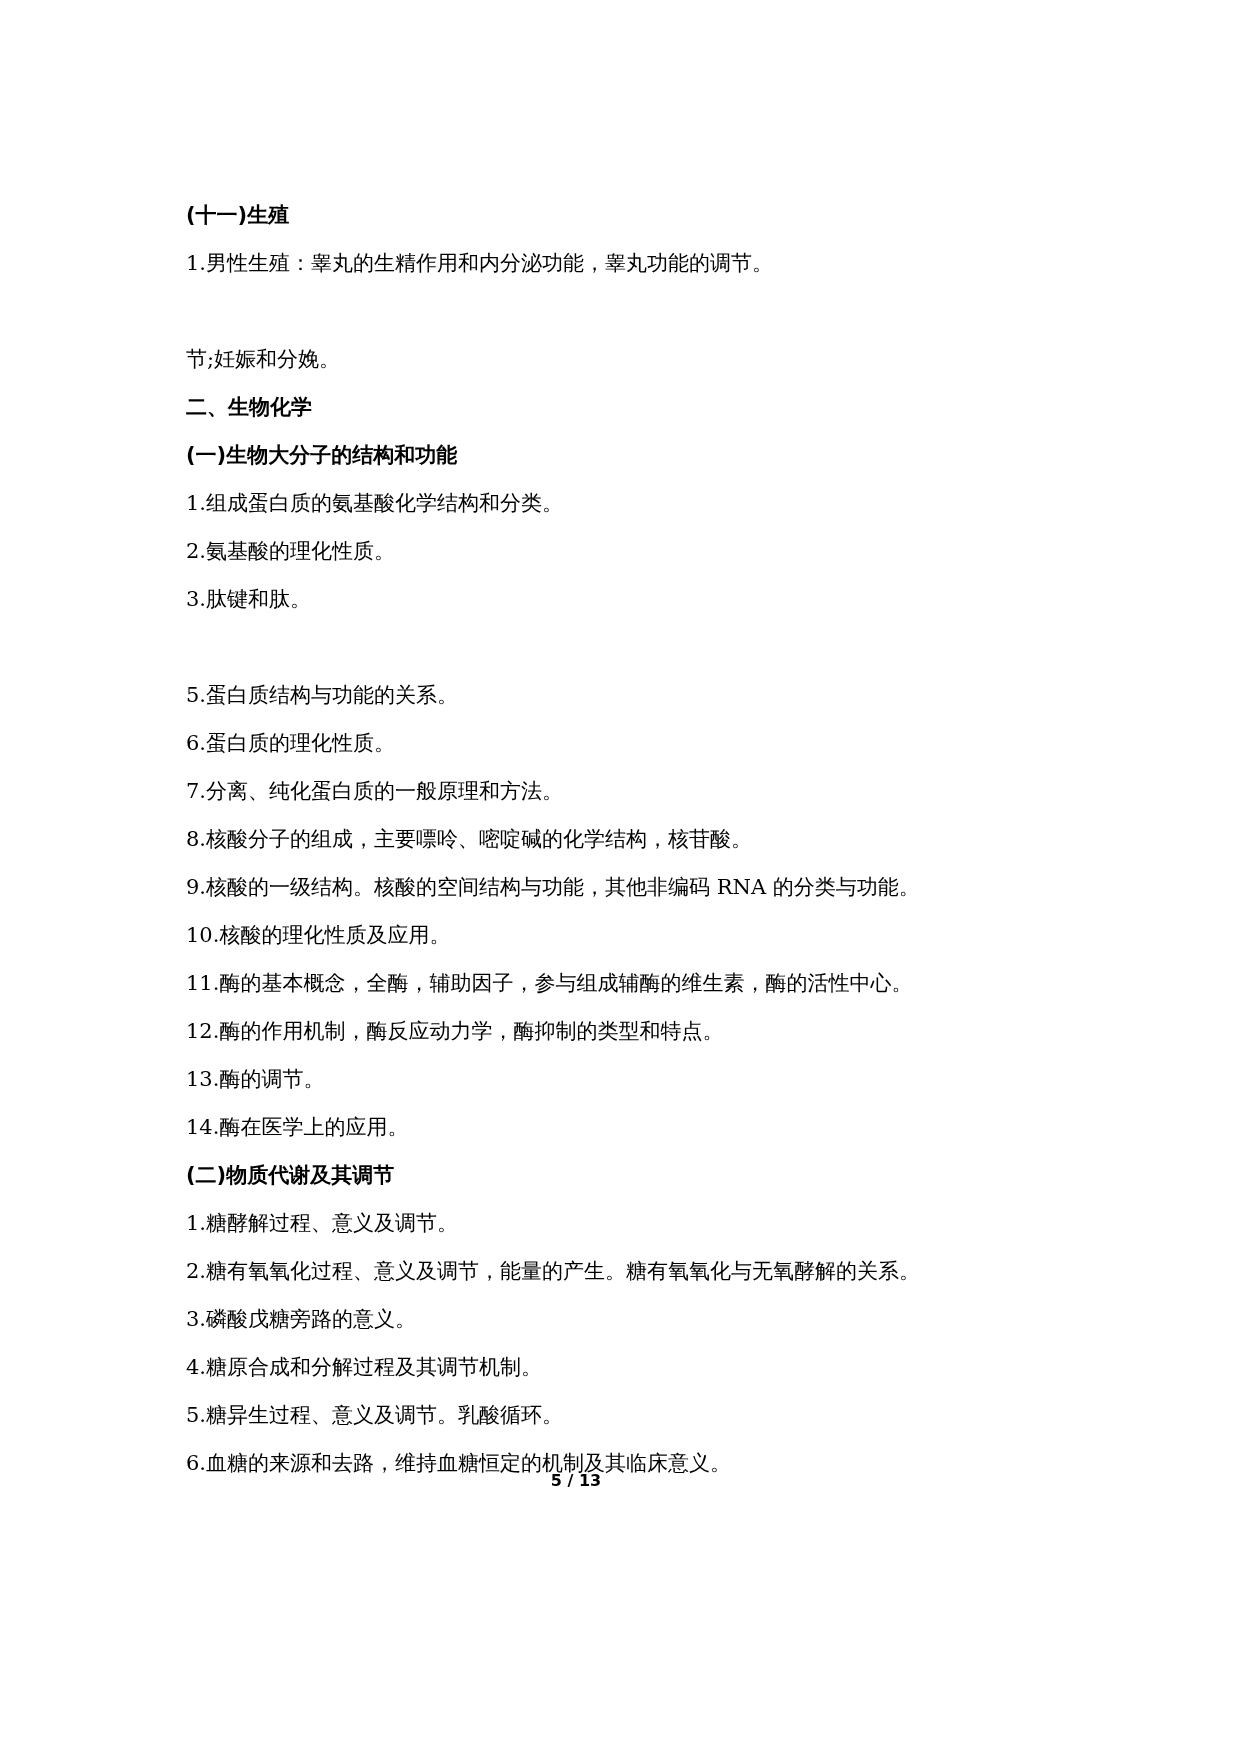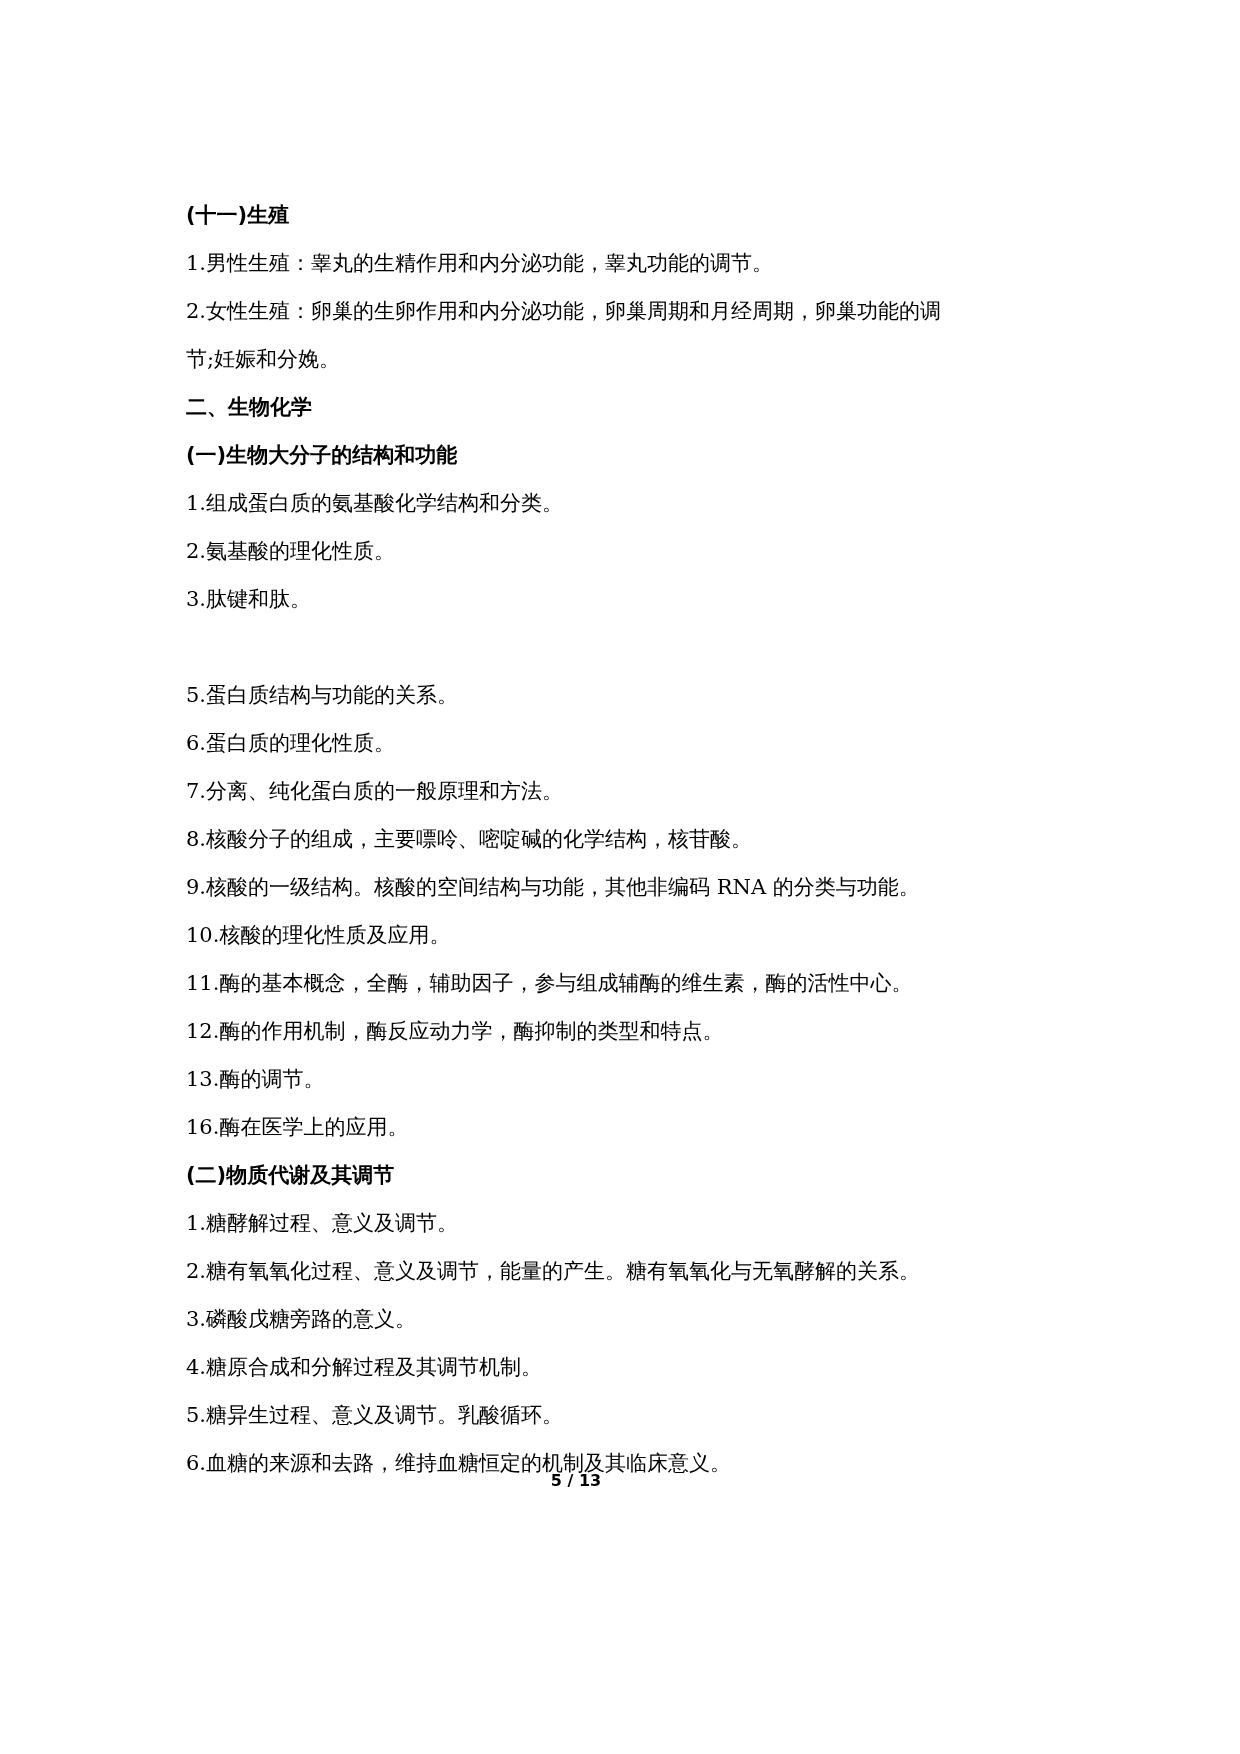--- a/index.html
+++ b/index.html
@@ -12,39 +12,38 @@
   .footer { position: absolute; left: 0; width: 1152px; text-align: center; top: 1596px;
             font-size: 16px; font-weight: bold; font-family: "DejaVu Sans", "Liberation Sans", sans-serif; }
 </style>
 </head>
 <body>
 
 <div class="page">
 
   <div class="line bold" style="top:173px">(十一)生殖</div>
   <div class="line" style="top:221px">1.男性生殖：睾丸的生精作用和内分泌功能，睾丸功能的调节。</div>
-  <div class="line" style="top:269px">2.女性生殖：卵巢的生卵作用和内分泌功能，卵巢周期和月经周期，卵巢功能的调</div>
   <div class="line" style="top:317px">节;妊娠和分娩。</div>
 
   <div class="line bold" style="top:365px">二、生物化学</div>
 
   <div class="line bold" style="top:413px">(一)生物大分子的结构和功能</div>
   <div class="line" style="top:461px">1.组成蛋白质的氨基酸化学结构和分类。</div>
   <div class="line" style="top:509px">2.氨基酸的理化性质。</div>
   <div class="line" style="top:557px">3.肽键和肽。</div>
   <div class="line" style="top:653px">5.蛋白质结构与功能的关系。</div>
   <div class="line" style="top:701px">6.蛋白质的理化性质。</div>
   <div class="line" style="top:749px">7.分离、纯化蛋白质的一般原理和方法。</div>
   <div class="line" style="top:797px">8.核酸分子的组成，主要嘌呤、嘧啶碱的化学结构，核苷酸。</div>
   <div class="line" style="top:845px">9.核酸的一级结构。核酸的空间结构与功能，其他非编码 RNA 的分类与功能。</div>
   <div class="line" style="top:893px">10.核酸的理化性质及应用。</div>
   <div class="line" style="top:941px">11.酶的基本概念，全酶，辅助因子，参与组成辅酶的维生素，酶的活性中心。</div>
   <div class="line" style="top:989px">12.酶的作用机制，酶反应动力学，酶抑制的类型和特点。</div>
   <div class="line" style="top:1037px">13.酶的调节。</div>
-  <div class="line" style="top:1085px">16.酶在医学上的应用。</div>
+  <div class="line" style="top:1085px">14.酶在医学上的应用。</div>
 
   <div class="line bold" style="top:1133px">(二)物质代谢及其调节</div>
   <div class="line" style="top:1181px">1.糖酵解过程、意义及调节。</div>
   <div class="line" style="top:1229px">2.糖有氧氧化过程、意义及调节，能量的产生。糖有氧氧化与无氧酵解的关系。</div>
   <div class="line" style="top:1277px">3.磷酸戊糖旁路的意义。</div>
   <div class="line" style="top:1325px">4.糖原合成和分解过程及其调节机制。</div>
   <div class="line" style="top:1373px">5.糖异生过程、意义及调节。乳酸循环。</div>
   <div class="line" style="top:1421px">6.血糖的来源和去路，维持血糖恒定的机制及其临床意义。</div>
 
   <div class="footer" style="top:1443px">5 / 13</div>

